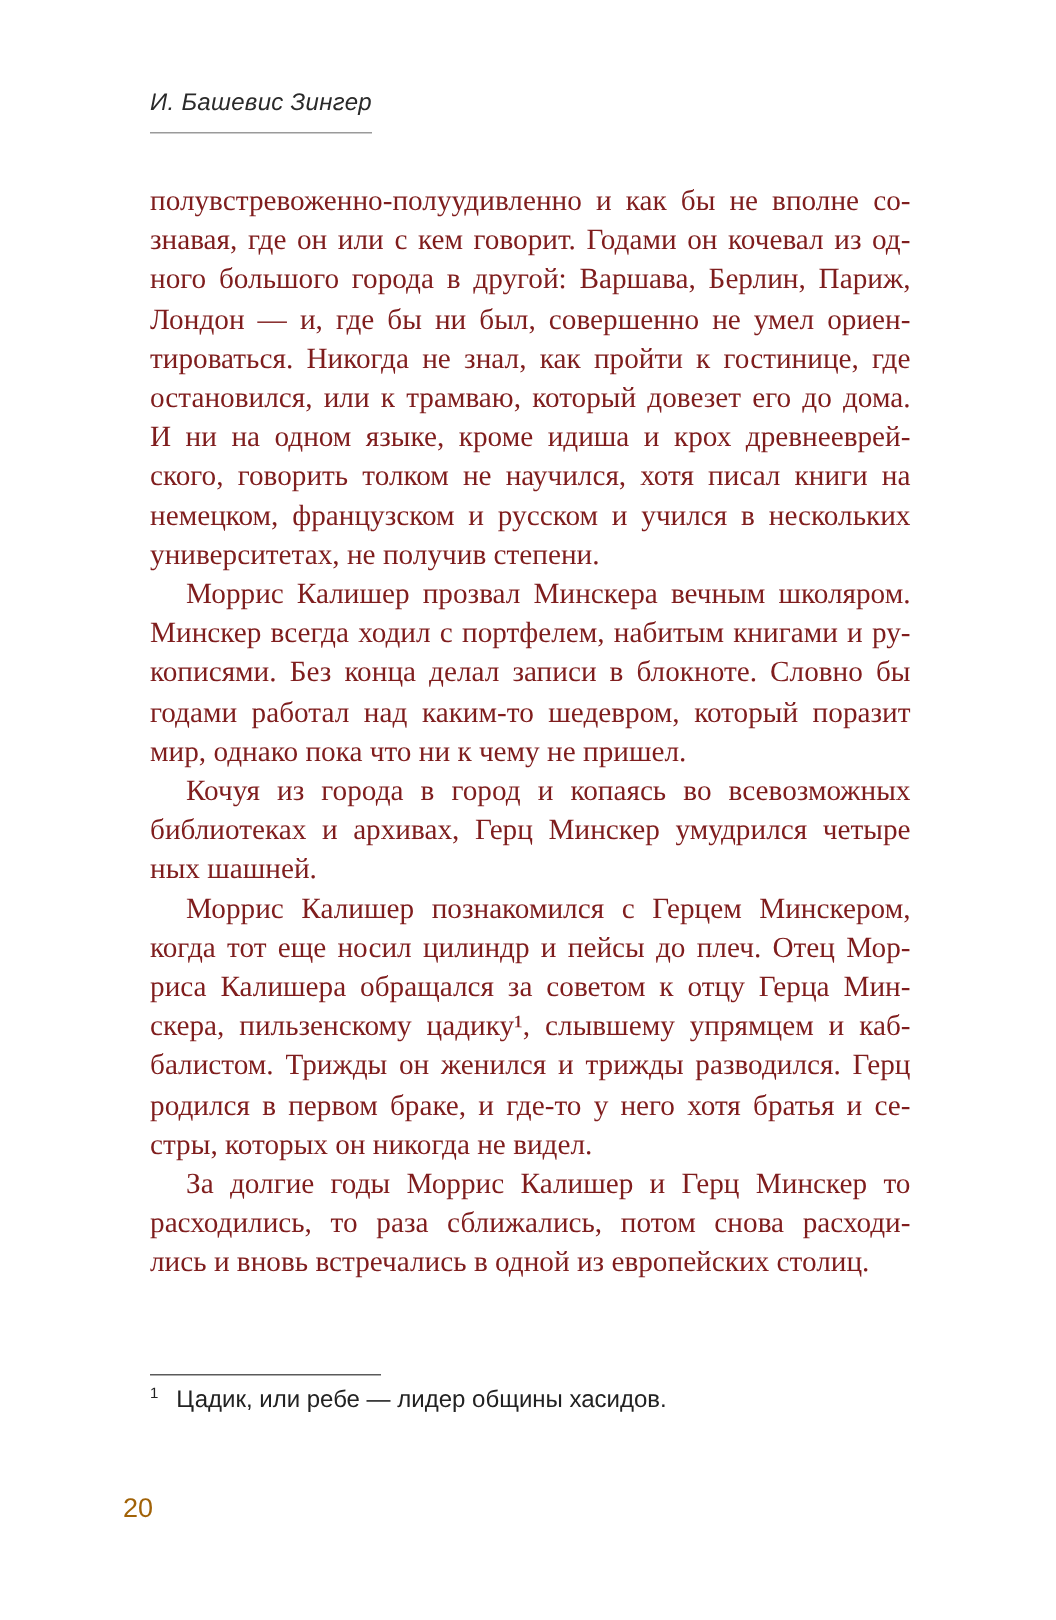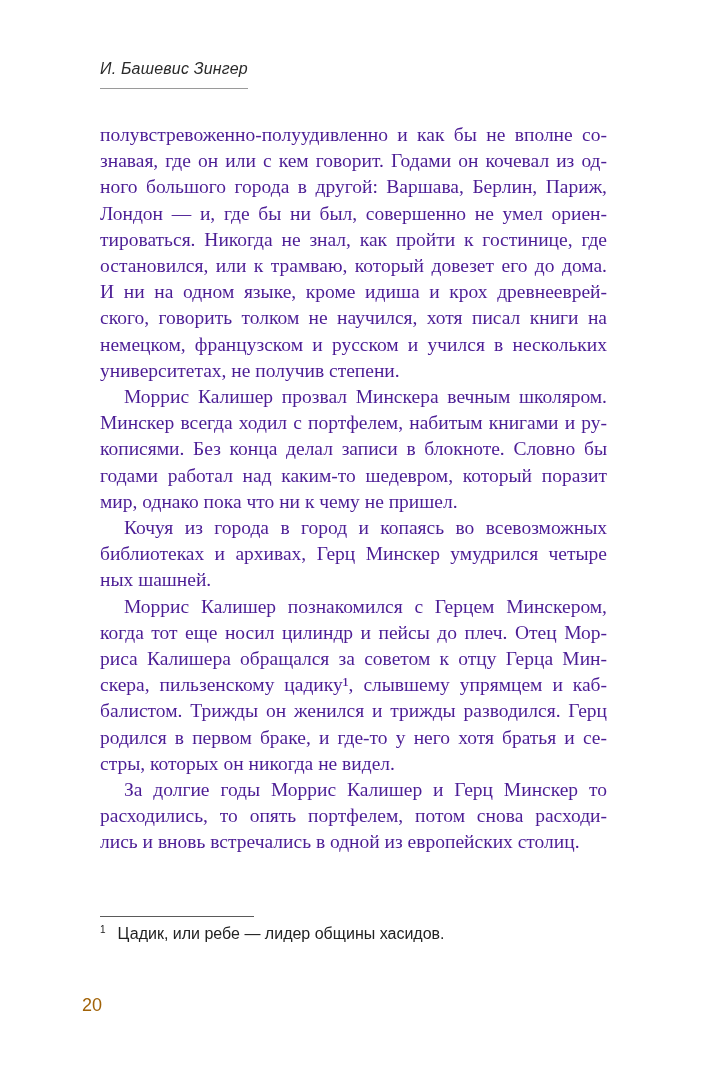--- a/index.html
+++ b/index.html
@@ -34,21 +34,21 @@
   }
   
   .body-text {
     position: absolute;
     left: 100px;
     top: 122px;
     width: 507px;
     font-family: "Liberation Serif", "DejaVu Serif", serif;
     font-size: 19.5px;
     line-height: 26.2px;
-    color: #4c1d95;
+    color: #7f1d1d;
     text-align: justify;
   }
   .body-text .line {
     text-align-last: justify;
     white-space: normal;
   }
   .body-text .line.last {
     text-align-last: left;
   }
   .body-text .line.indent {
@@ -119,21 +119,21 @@
       <div class="line">библиотеках и архивах, Герц Минскер умудрился четыре</div>
       <div class="line last">ных шашней.</div>
       <div class="line indent">Моррис Калишер познакомился с Герцем Минскером,</div>
       <div class="line">когда тот еще носил цилиндр и пейсы до плеч. Отец Мор-</div>
       <div class="line">риса Калишера обращался за советом к отцу Герца Мин-</div>
       <div class="line">скера, пильзенскому цадику¹, слывшему упрямцем и каб-</div>
       <div class="line">балистом. Трижды он женился и трижды разводился. Герц</div>
       <div class="line">родился в первом браке, и где-то у него хотя братья и се-</div>
       <div class="line last">стры, которых он никогда не видел.</div>
       <div class="line indent">За долгие годы Моррис Калишер и Герц Минскер то</div>
-      <div class="line">расходились, то опять портфелем, потом снова расходи-</div>
+      <div class="line">расходились, то раза сближались, потом снова расходи-</div>
       <div class="line last">лись и вновь встречались в одной из европейских столиц.</div>
     </div>
 
   <div class="footnote">
     <div class="footnote-rule"></div>
     <div class="footnote-line">
       <span class="fn-marker">1</span><span>Цадик, или ребе — лидер общины хасидов.</span>
     </div>
   </div>
 

